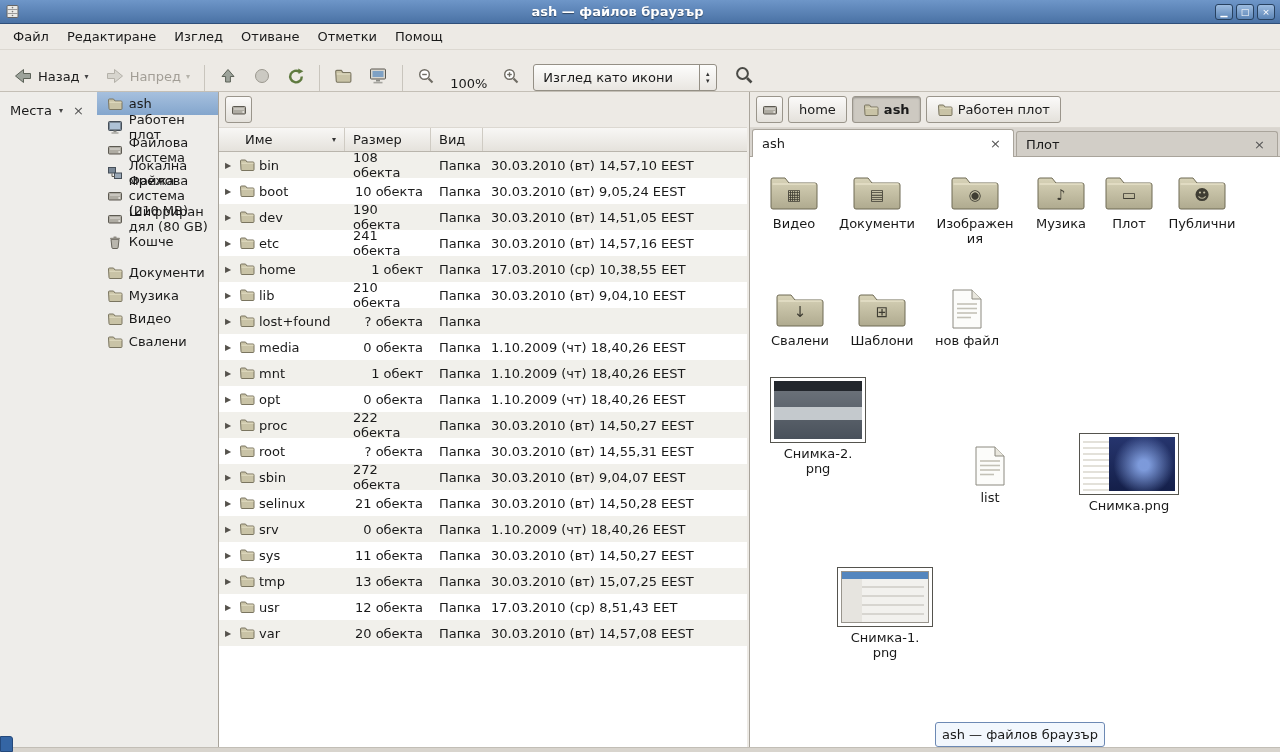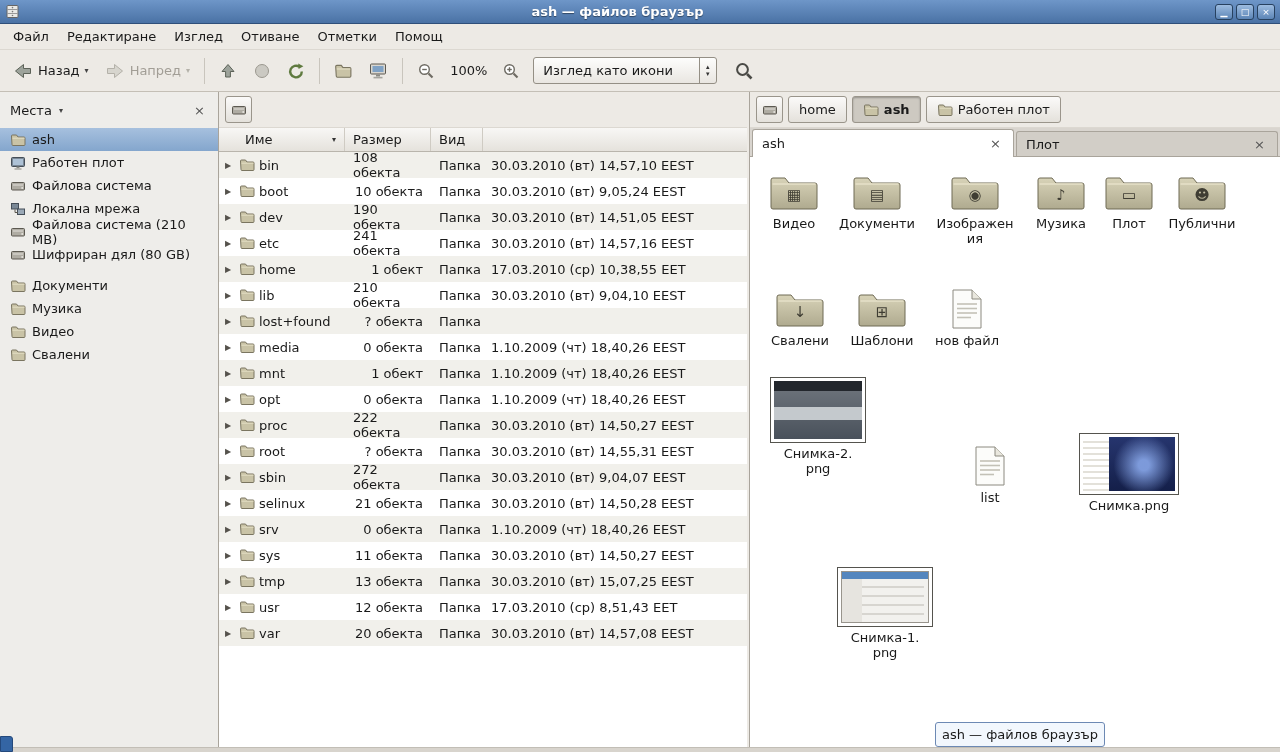--- a/index.html
+++ b/index.html
@@ -11,34 +11,34 @@
   .titlebar{height:24px;background:linear-gradient(#6E96C8,#4A72A5);border-bottom:1px solid #2F4F7A;display:flex;align-items:center;padding:0 5px;gap:4px;}
   .titlebar .title{flex:1;text-align:center;color:#fff;font-weight:bold;font-size:13px;text-shadow:0 1px 1px rgba(0,0,0,.45);}
   .win-btns{display:flex;gap:3px;}
   .wbtn{width:18px;height:16px;border:1px solid #27415F;border-radius:3px;background:linear-gradient(#9DBCE0,#5C85B6);color:#fff;font-size:9px;line-height:14px;text-align:center;cursor:pointer;}
 
   
   .menubar{height:26px;background:#EDEAE5;display:flex;align-items:center;padding:0 4px;border-bottom:1px solid #DCD8D1;}
   .menu-item{padding:4px 9px;cursor:default;}
 
   
-  .toolbar{height:42px;background:#EDEAE5;border-bottom:1px solid #C4BFB6;display:flex;align-items:center;padding:0 6px;gap:2px;}
+  .toolbar{height:42px;background:#EDEAE5;border-bottom:1px solid #C4BFB6;display:flex;align-items:flex-end;padding:0 6px;gap:2px;}
   .tbtn{display:flex;align-items:center;gap:5px;padding:5px 6px;border:1px solid transparent;border-radius:3px;background:transparent;font-size:13px;font-family:inherit;color:#1a1a1a;cursor:pointer;}
   .tbtn.disabled{color:#A29E96;}
   .tsep{width:1px;height:26px;background:#C9C5BD;margin:0 5px;}
   .caret{font-size:8px;color:#444;}
   .tbtn.disabled .caret{color:#B5B2AA;}
   .zoomlvl{padding:0 6px;}
   .combo{display:flex;align-items:center;border:1px solid #948F85;border-radius:3px;background:linear-gradient(#FDFDFC,#E9E6E1);height:27px;margin-left:4px;cursor:pointer;}
   .combo .ctext{padding:0 26px 0 9px;}
   .combo .arrows{border-left:1px solid #948F85;height:100%;width:17px;display:flex;flex-direction:column;align-items:center;justify-content:center;font-size:7px;line-height:7px;color:#333;}
 
   
   .main{flex:1;display:flex;min-height:0;}
-  .sidebar{width:219px;background:#EEEDEA;border-right:1px solid #A9A49B;display:flex;flex-direction:column;}
+  .sidebar{width:219px;background:#EEEDEA;border-right:1px solid #A9A49B;display:flex;flex-direction:row;}
   .side-head{height:36px;display:flex;align-items:center;padding:0 10px;gap:7px;}
   .side-head .dd{font-size:8px;color:#444;}
   .side-head .x{margin-left:auto;color:#555;cursor:pointer;padding:0 3px;}
   .side-list{flex:1;overflow:hidden;}
   .place{height:23px;display:flex;align-items:center;gap:6px;padding:0 6px 0 10px;cursor:default;}
   .place.sel{background:linear-gradient(#A6C0DE,#84A6CD);}
   .place .picon{width:16px;height:16px;flex:0 0 16px;display:inline-flex;}
   .sidesep{height:8px;}
 
   .listpane{flex:0 0 528px;background:#fff;display:flex;flex-direction:column;min-width:0;}
@@ -274,20 +274,30 @@
           </div>
           <div class="place">
             <span class="picon">
               <svg width="16" height="16" viewBox="0 0 16 16">
                 <rect x="1.5" y="4.5" width="13" height="7.5" rx="1" fill="#AFACA3" stroke="#5C5951"></rect>
                 <rect x="3" y="6" width="10" height="2" fill="#C9C6BF"></rect>
                 <circle cx="12.2" cy="10" r="0.9" fill="#E8E6E0"></circle>
               </svg>
             </span>
             <span>Шифриран дял (80 GB)</span>
+          </div>
+          <div class="place">
+            <span class="picon">
+              <svg width="16" height="16" viewBox="0 0 16 16">
+                <path d="M4 5.5 h8 l-0.9 8 q-0.1 1-1.1 1 h-4 q-1 0-1.1-1 z" fill="#B9B6AD" stroke="#66635A"></path>
+                <rect x="3" y="3.8" width="10" height="1.6" rx="0.8" fill="#8F8C83"></rect>
+                <rect x="6.3" y="2.6" width="3.4" height="1.4" rx="0.7" fill="#8F8C83"></rect>
+              </svg>
+            </span>
+            <span>Кошче</span>
           </div>
           <div class="sidesep"></div>
           <div class="place">
             <span class="picon">
               <svg width="16" height="16" viewBox="0 0 16 16">
                 <path d="M1.5 4 q0-1 1-1 h4 l1.5 2 h6 q1 0 1 1 v6.5 q0 1-1 1 h-11 q-1 0-1-1 z" fill="#C9C3A6" stroke="#7A7560"></path>
                 <path d="M2.5 6.2 h12" stroke="#E4DFC6" stroke-width="1" fill="none"></path>
               </svg>
             </span>
             <span>Документи</span>

